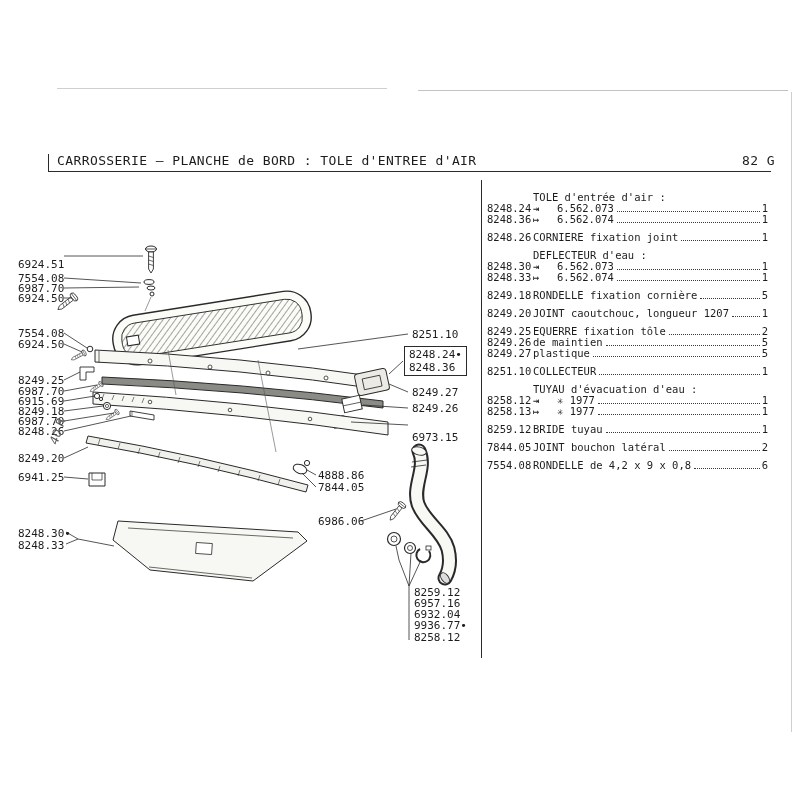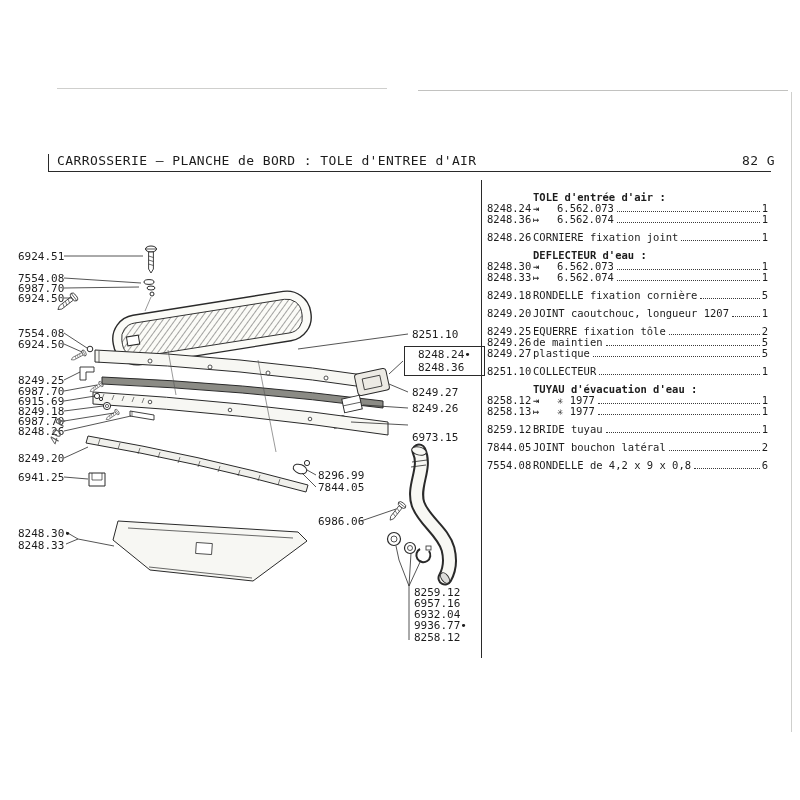--- a/index.html
+++ b/index.html
@@ -8,30 +8,30 @@
     background:#ffffff;color:#1c1c1c;
     font-family:"DejaVu Sans Mono","DejaVu Sans",monospace;
   }
   .hline,.vline{position:absolute;background:#2a2a2a;}
   .artifact{position:absolute;background:#cfcfcd;}
   .title{position:absolute;font-size:13px;letter-spacing:.4px;white-space:pre;}
   .dlabel{position:absolute;font-size:11px;line-height:11px;white-space:pre;}
   .stamp{position:absolute;font-size:12px;font-style:italic;color:#5a5a5a;
          transform:rotate(-72deg);font-family:"DejaVu Sans",sans-serif;}
   #partsbox{position:absolute;left:404px;top:346px;border:1px solid #2a2a2a;
-            padding:2px 13px;display:flex;flex-direction:column;gap:2px;}
+            padding:2px 4px;display:flex;flex-direction:column;gap:2px;}
   #partsbox .dlabel{position:static;}
   #plist{position:absolute;left:487px;top:192px;width:281px;}
   .prow{display:flex;align-items:flex-end;font-size:10.5px;line-height:11px;height:11px;white-space:pre;}
   .prow .num{width:46px;flex:none;}
   .prow .sym{width:24px;flex:none;}
   .prow .desc{flex:none;}
   .prow .dots{flex:1;border-bottom:1px dotted #3a3a3a;margin:0 2px 2px 3px;min-width:6px;}
   .prow .qty{flex:none;text-align:right;}
-  .phead{padding-left:46px;font-weight:bold;}
+  .phead{padding-left:46px;}
   .mt{margin-top:7px;}
   svg{position:absolute;left:0;top:0;}
 </style>
 </head>
 <body>
 
 <div class="artifact" style="left:57px;top:88px;width:330px;height:1px;"></div>
 <div class="artifact" style="left:418px;top:90px;width:370px;height:1px;background:#c2c2c0;"></div>
 <div class="artifact" style="left:791px;top:92px;width:1px;height:640px;"></div>
 
@@ -197,21 +197,21 @@
     <line x1="316" y1="475" x2="307" y2="470"></line>
     <line x1="316" y1="487" x2="302" y2="473"></line>
     <line x1="361" y1="521" x2="396" y2="509"></line>
     <line x1="409" y1="586" x2="409" y2="640"></line>
     <path d="M409,586 L399,560 L396,546"></path>
     <line x1="409" y1="586" x2="411" y2="553"></line>
     <line x1="409" y1="586" x2="421" y2="560"></line>
   </g>
 </svg>
 
-<div class="dlabel" style="left:18px;top:251px;">6924.51</div>
+<div class="dlabel" style="left:18px;top:259px;">6924.51</div>
 <div class="dlabel" style="left:18px;top:273px;">7554.08</div>
 <div class="dlabel" style="left:18px;top:283px;">6987.70</div>
 <div class="dlabel" style="left:18px;top:293px;">6924.50</div>
 <div class="dlabel" style="left:18px;top:328px;">7554.08</div>
 <div class="dlabel" style="left:18px;top:339px;">6924.50</div>
 <div class="dlabel" style="left:18px;top:375px;">8249.25</div>
 <div class="dlabel" style="left:18px;top:386px;">6987.70</div>
 <div class="dlabel" style="left:18px;top:396px;">6915.69</div>
 <div class="dlabel" style="left:18px;top:406px;">8249.18</div>
 <div class="dlabel" style="left:18px;top:416px;">6987.70</div>
@@ -221,21 +221,21 @@
 <div class="dlabel" style="left:18px;top:528px;">8248.30•</div>
 <div class="dlabel" style="left:18px;top:540px;">8248.33</div>
 <div class="dlabel" style="left:412px;top:329px;">8251.10</div>
 <div id="partsbox">
   <div class="dlabel">8248.24•</div>
   <div class="dlabel">8248.36</div>
 </div>
 <div class="dlabel" style="left:412px;top:387px;">8249.27</div>
 <div class="dlabel" style="left:412px;top:403px;">8249.26</div>
 <div class="dlabel" style="left:412px;top:420px;margin-top:12px;">6973.15</div>
-<div class="dlabel" style="left:318px;top:470px;">8296.99</div>
+<div class="dlabel" style="left:318px;top:470px;">4888.86</div>
 <div class="dlabel" style="left:318px;top:482px;">7844.05</div>
 <div class="dlabel" style="left:318px;top:516px;">6986.06</div>
 <div class="dlabel" style="left:414px;top:587px;">8259.12</div>
 <div class="dlabel" style="left:414px;top:598px;">6957.16</div>
 <div class="dlabel" style="left:414px;top:609px;">6932.04</div>
 <div class="dlabel" style="left:414px;top:620px;">9936.77•</div>
 <div class="dlabel" style="left:414px;top:632px;">8258.12</div>
 <div class="stamp" style="left:44px;top:424px;">40 R</div>
 
 <div id="plist">

